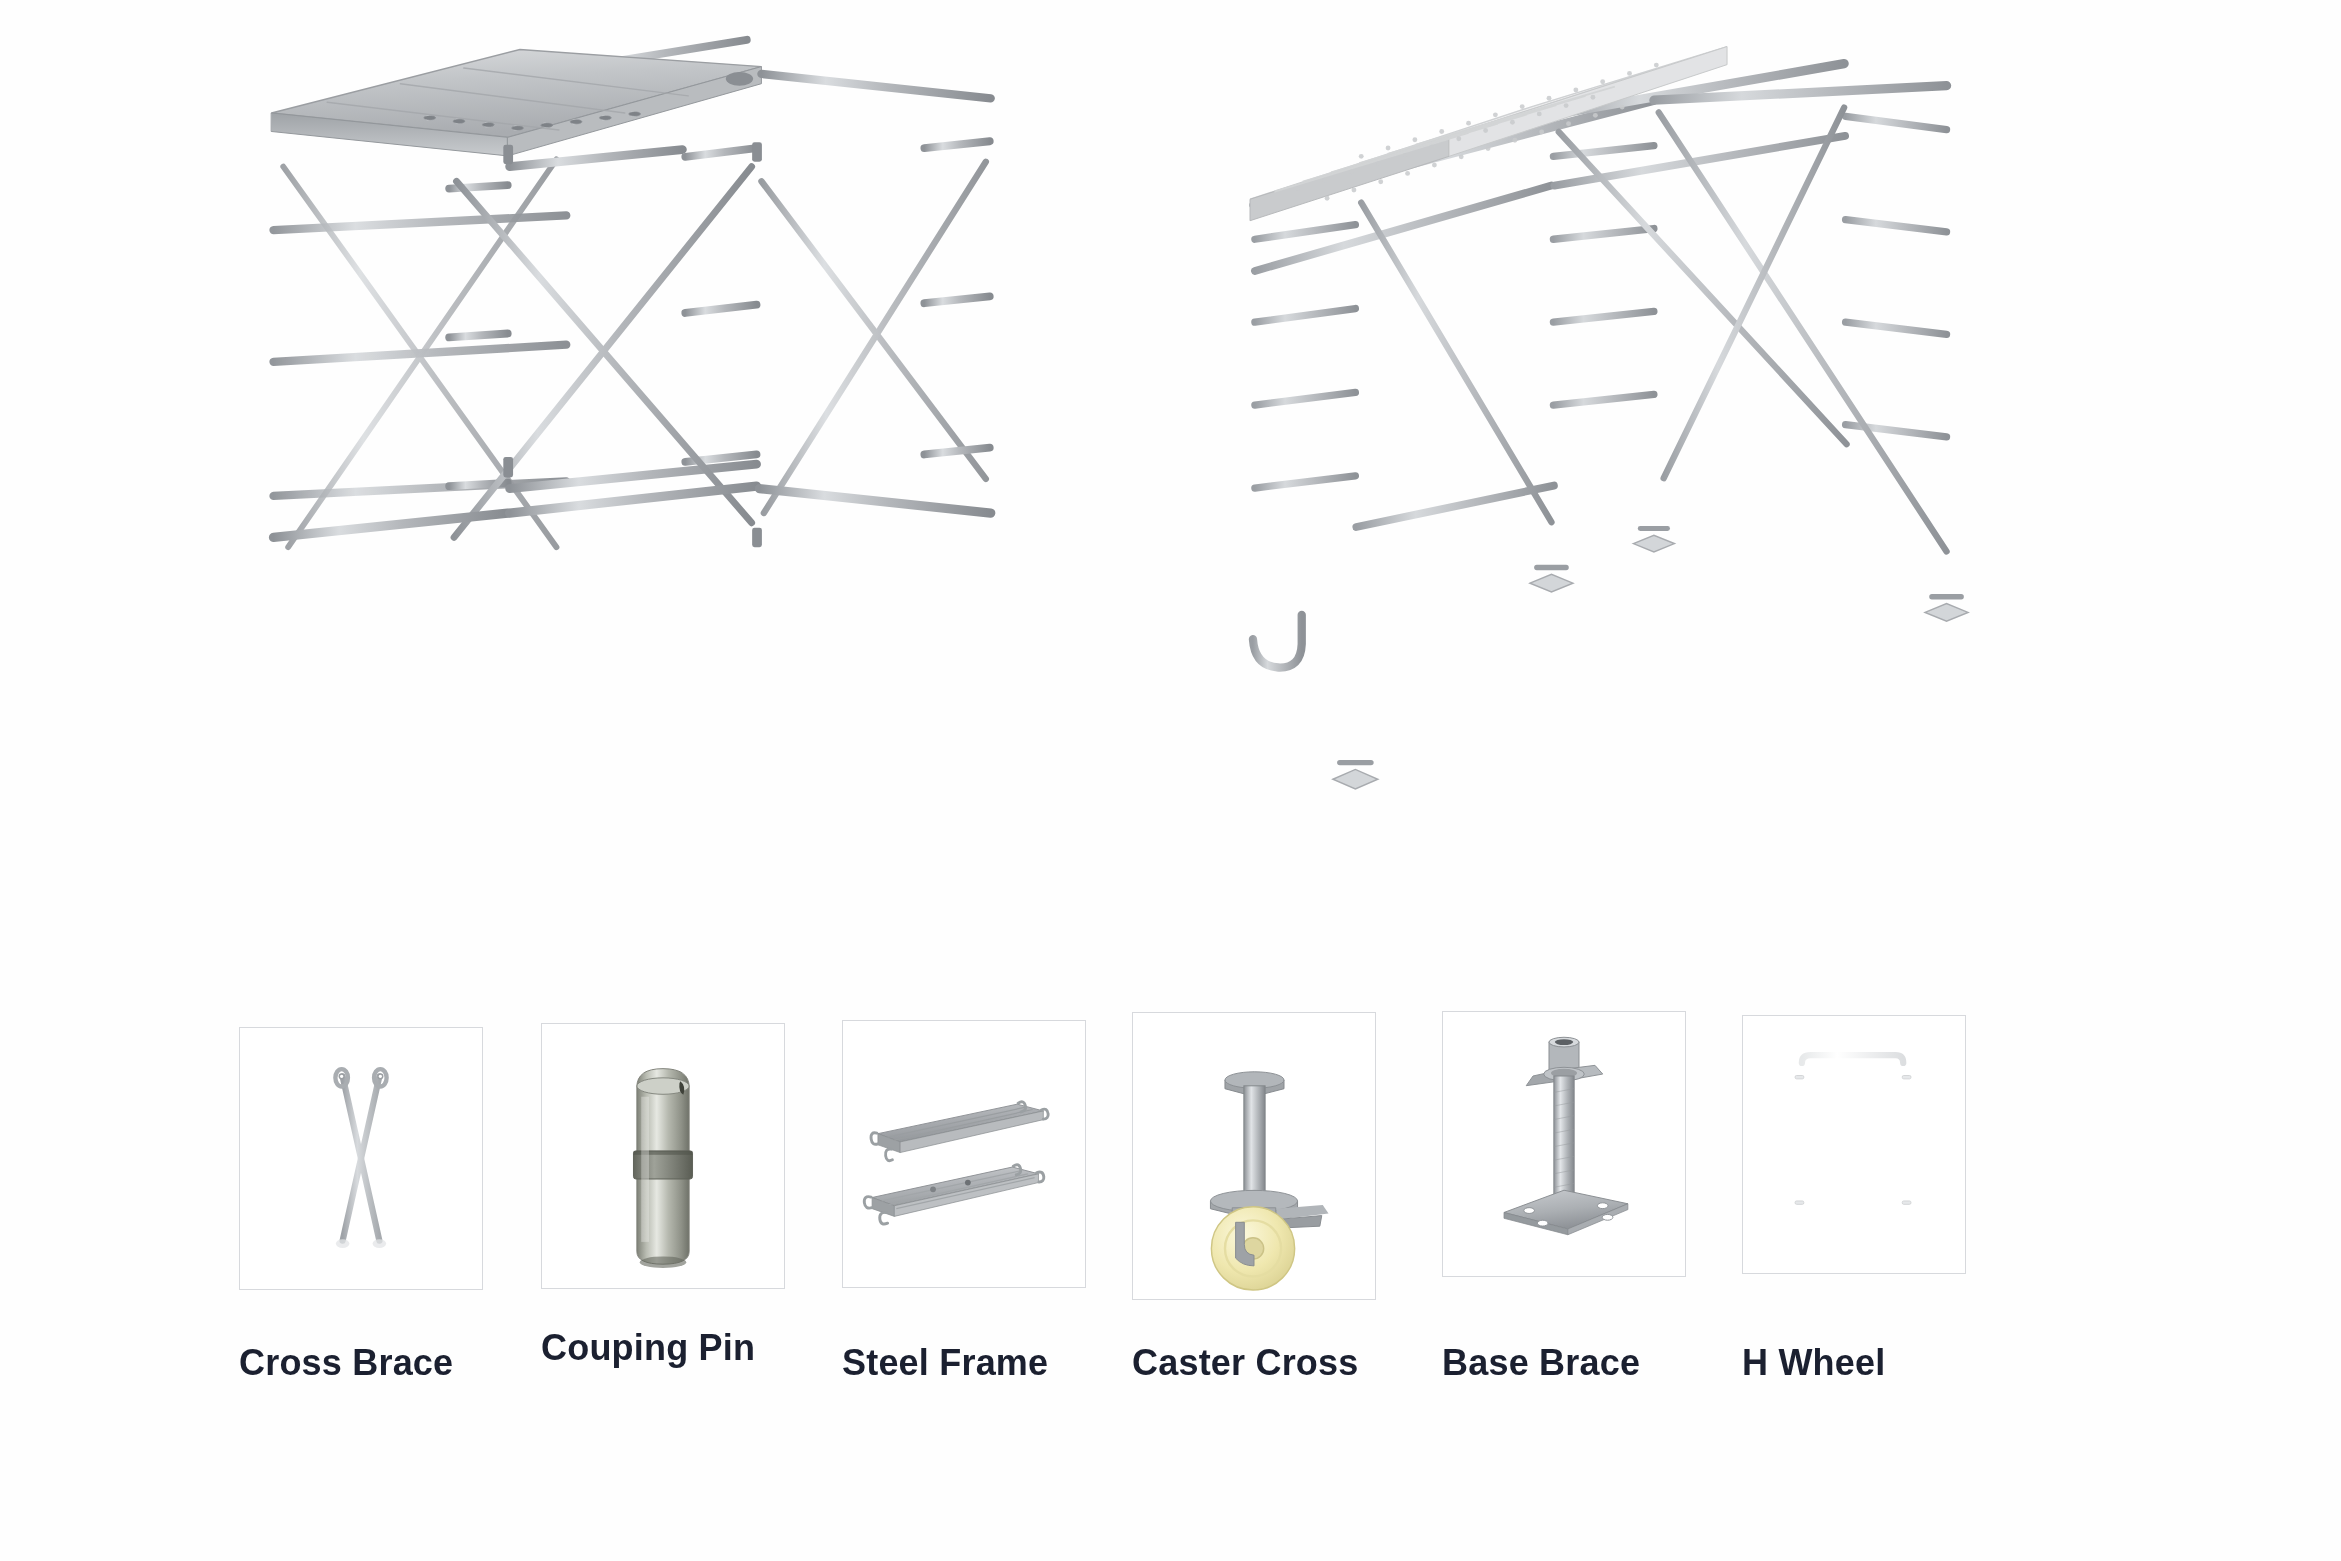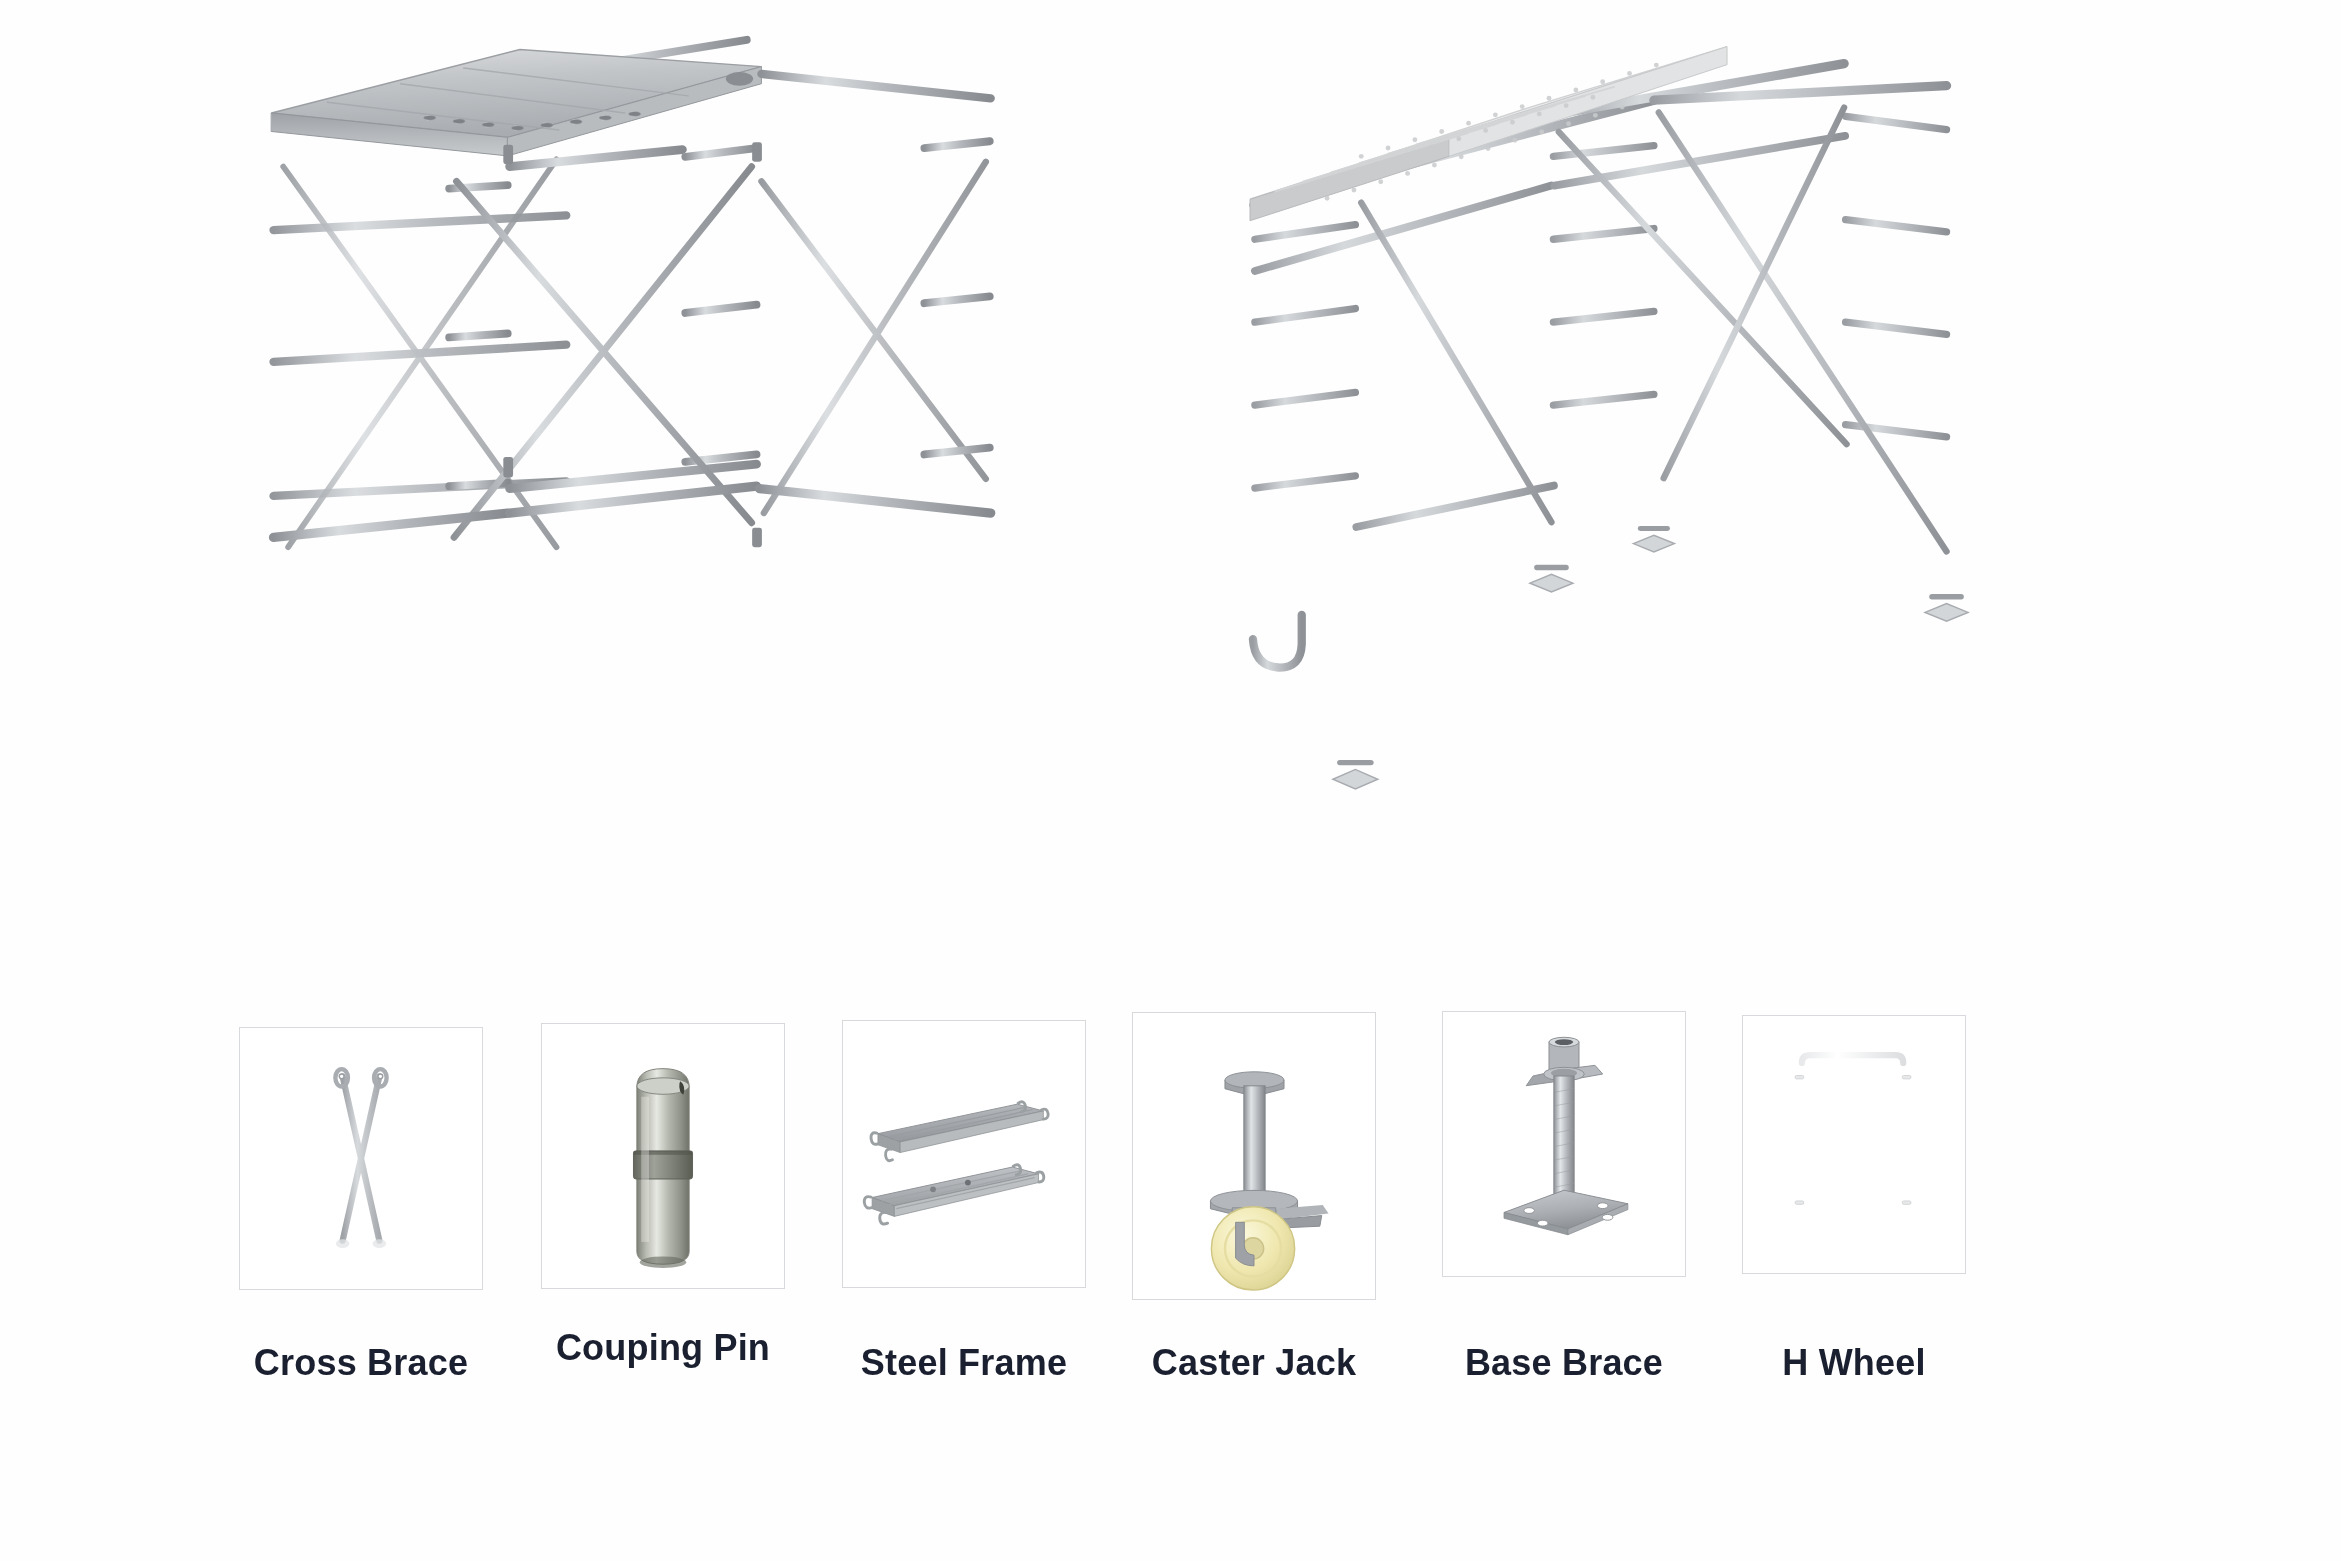--- a/index.html
+++ b/index.html
@@ -21,21 +21,20 @@
     position:absolute;left:0;
     border:1.5px solid #d7d9dd;
     background:#ffffff;
     box-sizing:border-box;
   }
 
   .thumbsvg{position:absolute;left:0;top:0;width:100%;height:100%;}
 
   .caption{
     position:absolute;left:0;width:254px;
-    text-align:center;
     font-size:36px;
     font-weight:600;
     letter-spacing:0.2px;
     color:#1b2030;
     font-family:"Liberation Sans","DejaVu Sans",sans-serif;
     white-space:nowrap;
   }
 </style>
 </head>
 <body>
@@ -515,21 +514,21 @@
 
       <g>
         <circle cx="248" cy="486" r="86" fill="url(#wheelG)" stroke="#cfc684" stroke-width="3"></circle>
         <circle cx="248" cy="486" r="58" fill="none" stroke="#e5dda2" stroke-width="5"></circle>
         <circle cx="248" cy="486" r="22" fill="#ded6a0" stroke="#cbc287" stroke-width="3"></circle>
       </g>
 
       <path d="M212 432 L212 506 Q226 522 250 522 L250 500 Q230 498 230 478 L230 432 Z" fill="#9ea2a6" stroke="#878b8f" stroke-width="2"></path>
     </svg>
   </div>
-  <div class="caption" style="left:1132px;top:342px;width:244px;">Caster Jack</div>
+  <div class="caption" style="left:1132px;top:342px;width:244px;">Caster Cross</div>
 
   <div class="thumbbox" style="left:1442px;top:10.7px;width:244px;height:266px;">
     <svg class="thumbsvg" viewBox="0 0 500 545">
       <defs>
         <linearGradient id="jackG" x1="0" y1="0" x2="1" y2="0">
           <stop offset="0%" stop-color="#8d9196"></stop>
           <stop offset="32%" stop-color="#e3e6e9"></stop>
           <stop offset="66%" stop-color="#b0b4b8"></stop>
           <stop offset="100%" stop-color="#83878c"></stop>
         </linearGradient>

